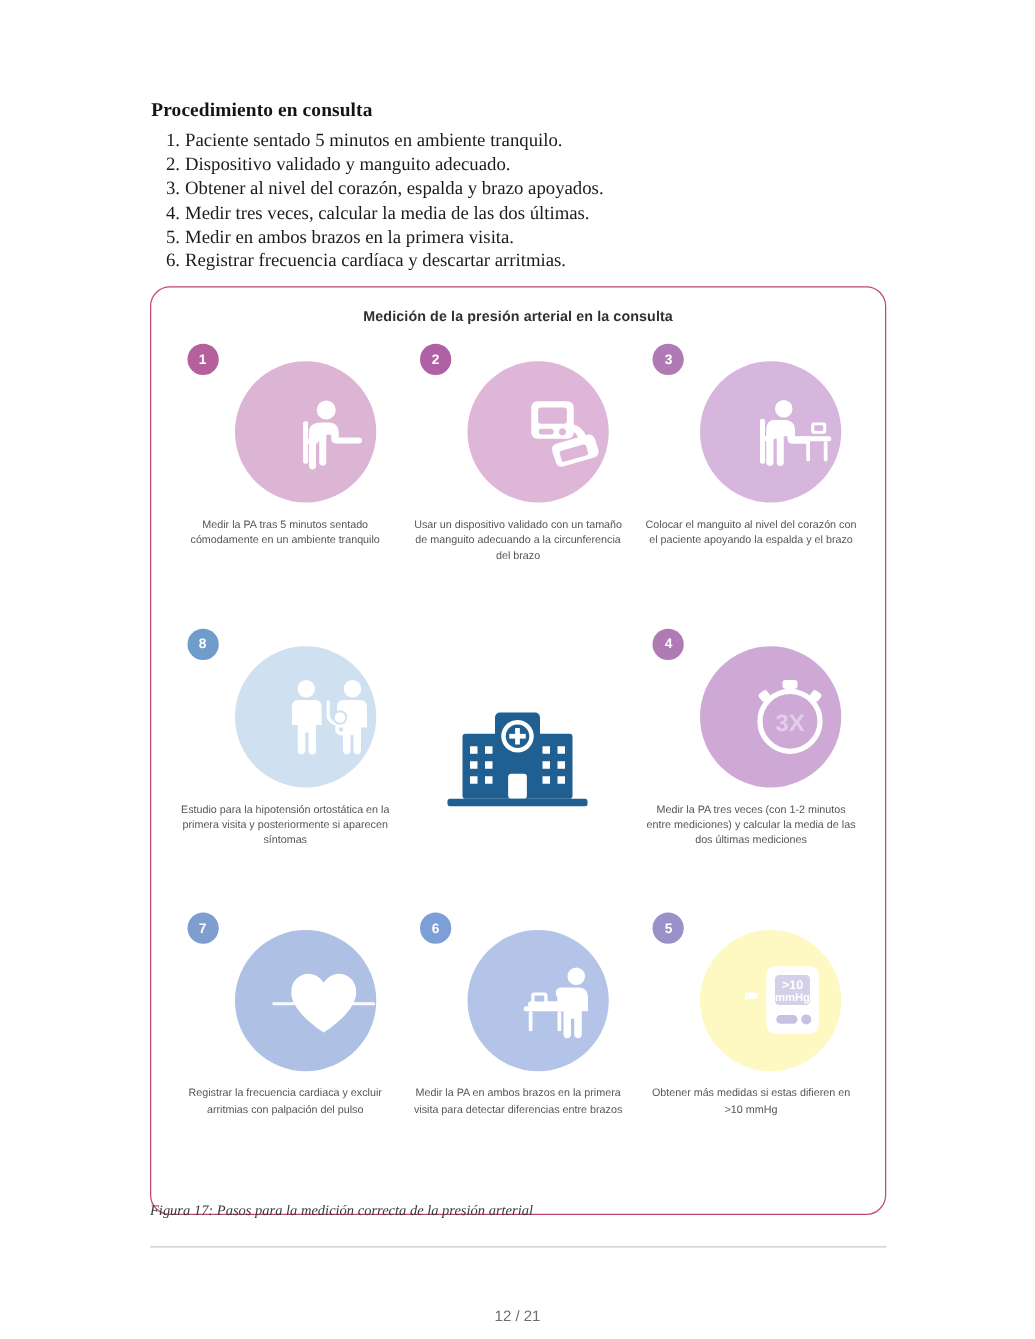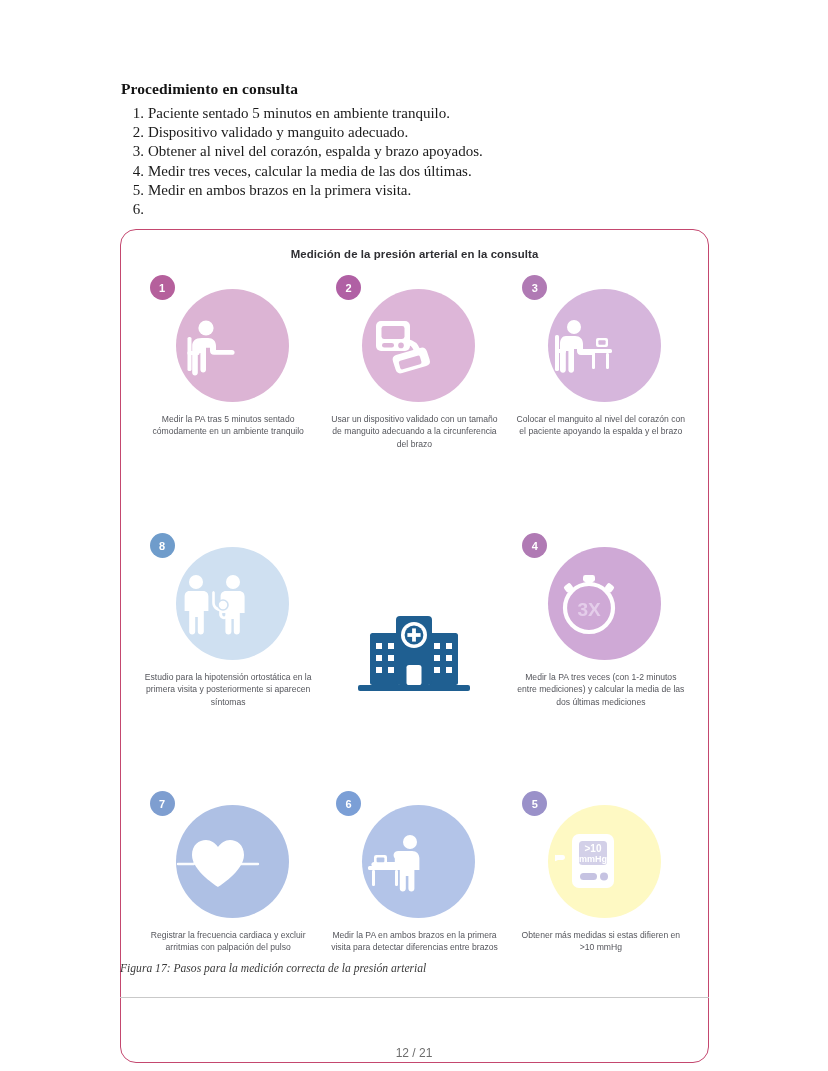--- a/index.html
+++ b/index.html
@@ -59,21 +59,21 @@
     margin-left: -16px;
   }
   .steps-list li .txt { margin-left: 4px; }
 
   
   .figure-card {
     position: absolute;
     left: 120px;
     top: 219px;
     width: 589px;
-    height: 834px;
+    height: 743px;
     border: 1.4px solid #c4476f;
     border-radius: 16px;
     background: #ffffff;
   }
   .fig-title {
     position: absolute;
     top: 18px;
     left: 0;
     right: 0;
     text-align: center;
@@ -102,27 +102,27 @@
   }
 
   .circle-wrap {
     position: relative;
     width: 113px;
     height: 113px;
     margin-top: 11px;
   }
   .circle {
     position: absolute;
-    left: 4px; top: 0;
+    left: 16px; top: 0;
     width: 113px;
     height: 113px;
     border-radius: 50%;
     display: flex;
     align-items: center;
-    justify-content: flex-start;
+    justify-content: flex-end;
   }
   .badge {
     position: absolute;
     left: -22px;
     top: -14px;
     width: 25px;
     height: 25px;
     border-radius: 50%;
     display: flex;
     align-items: center;
@@ -187,21 +187,21 @@
 <div class="page">
 
   <div class="text-block">
     <h2 class="section-title">Procedimiento en consulta</h2>
     <ol class="steps-list">
       <li><span class="num">1.</span><span class="txt">Paciente sentado 5 minutos en ambiente tranquilo.</span></li>
       <li><span class="num">2.</span><span class="txt">Dispositivo validado y manguito adecuado.</span></li>
       <li><span class="num">3.</span><span class="txt">Obtener al nivel del corazón, espalda y brazo apoyados.</span></li>
       <li><span class="num">4.</span><span class="txt">Medir tres veces, calcular la media de las dos últimas.</span></li>
       <li><span class="num">5.</span><span class="txt">Medir en ambos brazos en la primera visita.</span></li>
-      <li><span class="num">6.</span></li>
+      <li><span class="num">6.</span><span class="txt">Registrar frecuencia cardíaca y descartar arritmias.</span></li>
     </ol>
   </div>
 
   <div class="figure-card">
     <div class="fig-title">Medición de la presión arterial en la consulta</div>
 
     <div class="grid">
 
       <div class="cell">
         <div class="circle-wrap">

